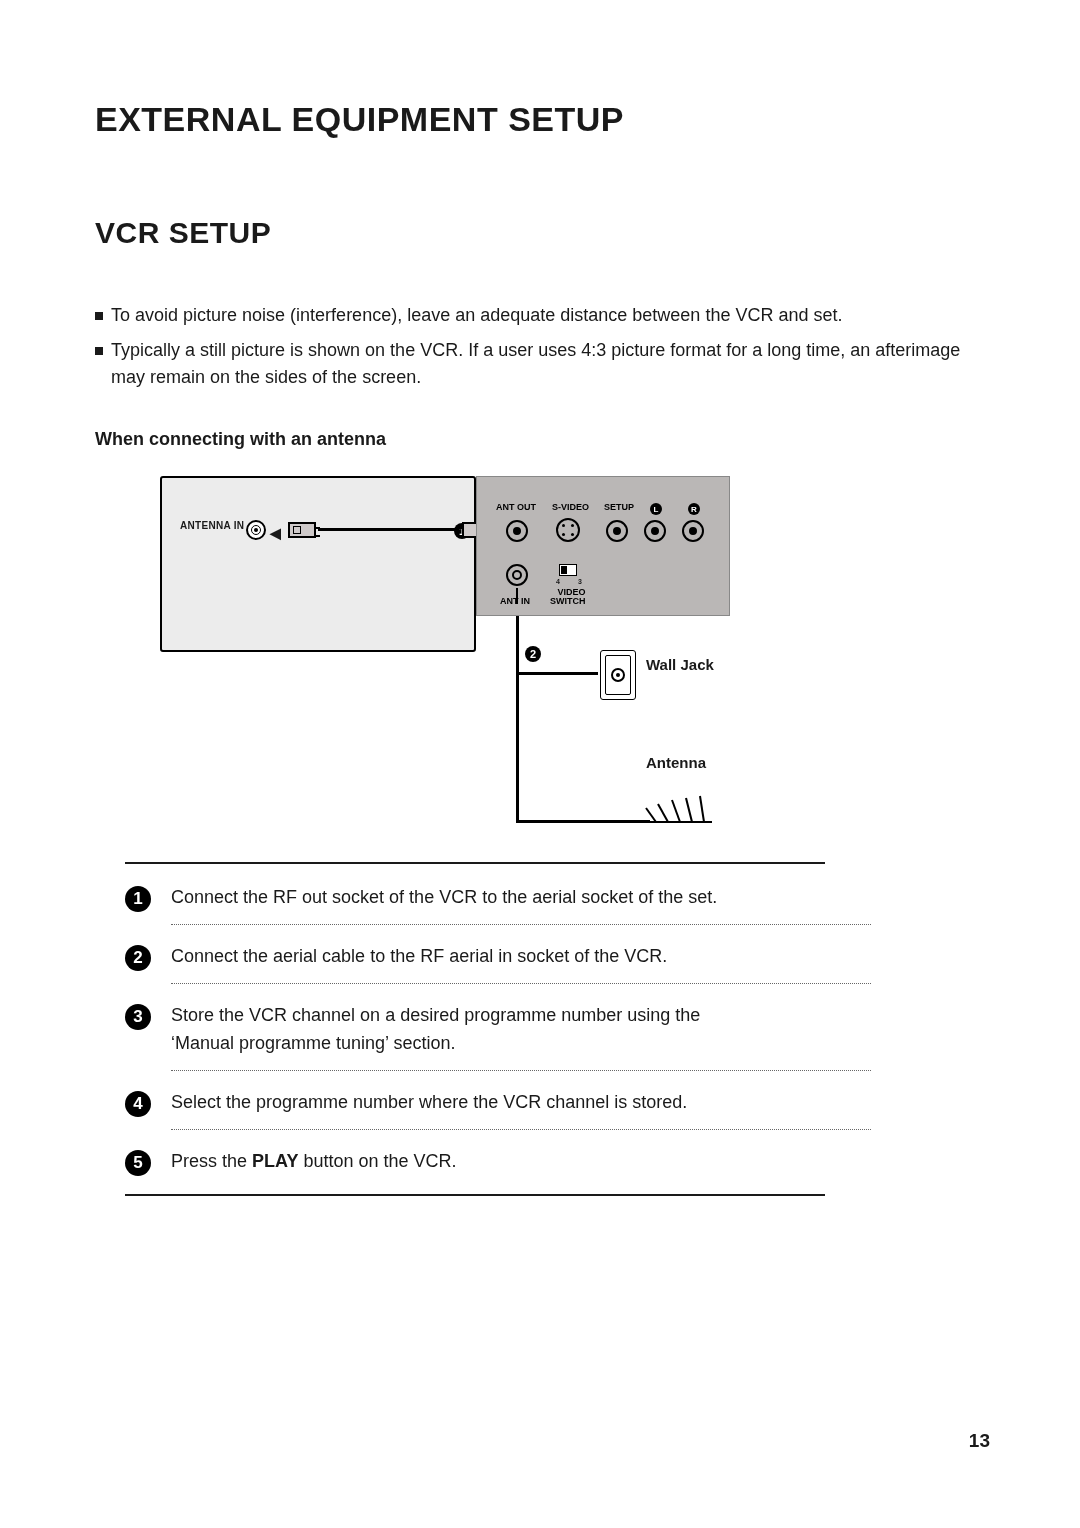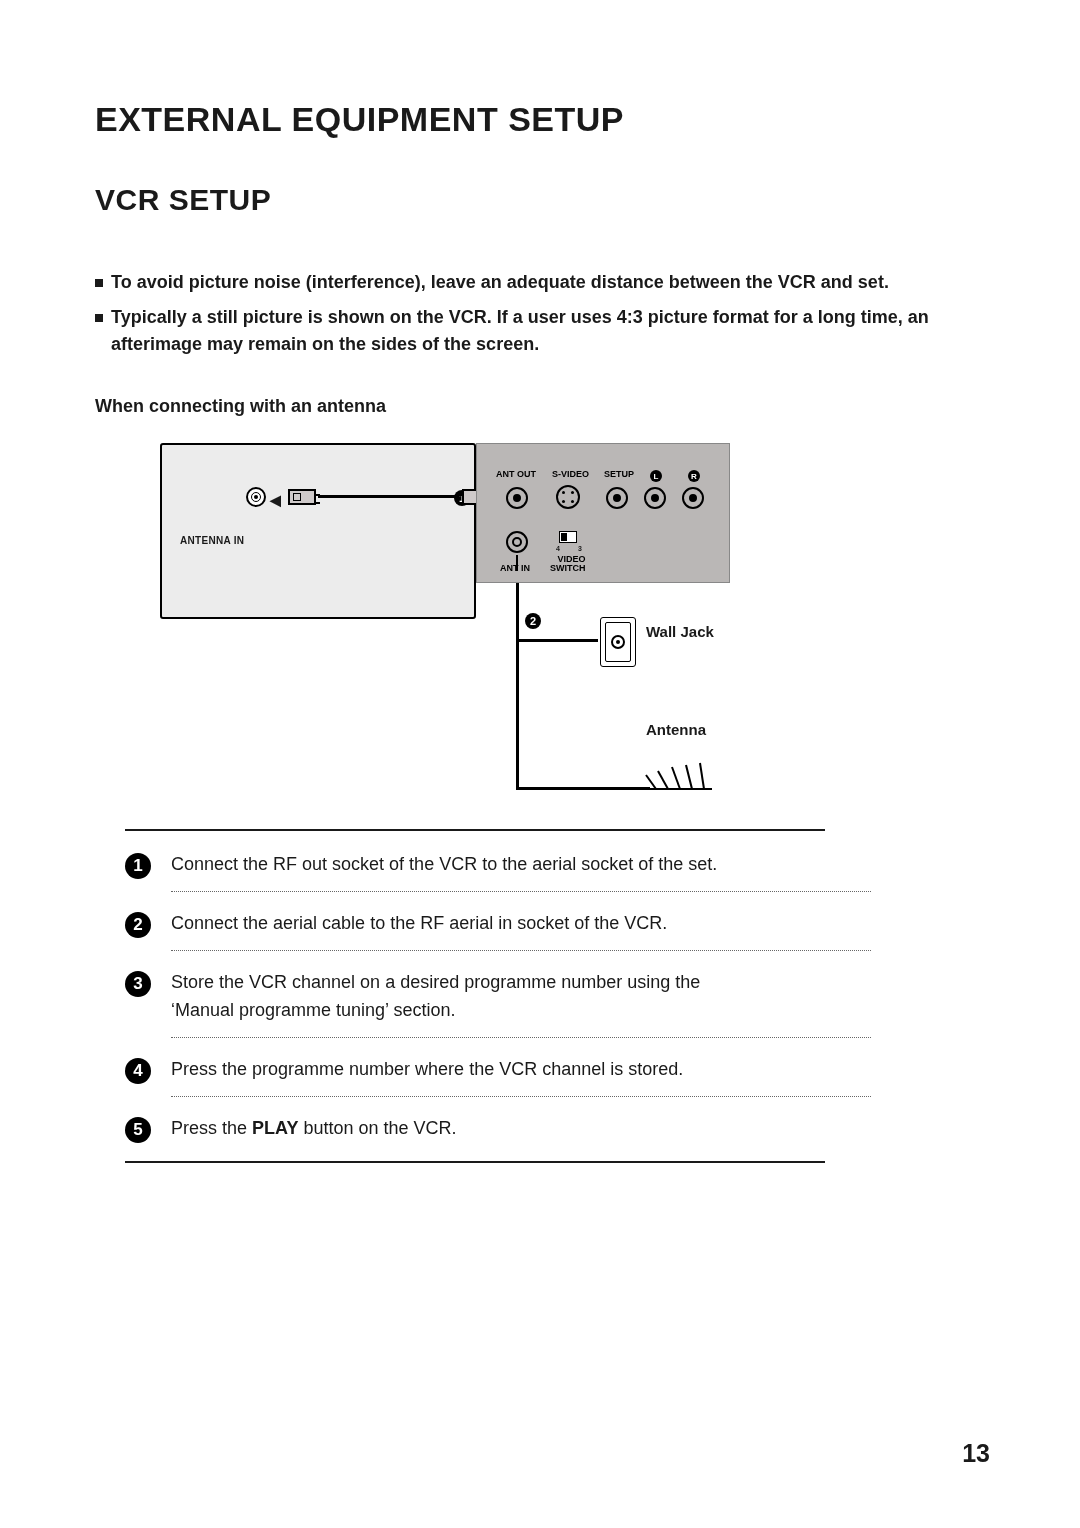--- a/index.html
+++ b/index.html
@@ -1,26 +1,26 @@
 <!DOCTYPE html>
 <html><head>
 <meta charset="utf-8">
 <style>
   * { box-sizing: border-box; margin: 0; padding: 0; }
   html, body { width: 1080px; height: 1528px; background: #fff; font-family: "Helvetica Neue", Arial, sans-serif; color: #1a1a1a; }
   .page { padding: 100px 90px 60px 95px; position: relative; height: 100%; }
-  .h1 { font-size: 34px; font-weight: 600; letter-spacing: 0.5px; margin-bottom: 44px; }
+  .h1 { font-size: 34px; font-weight: 600; letter-spacing: 0.5px; margin-bottom: 77px; }
   .h2 { font-size: 30px; font-weight: 700; letter-spacing: 0.5px; margin-bottom: 52px; }
   .bullet-list { margin-bottom: 38px; }
-  .bullet { display: flex; gap: 8px; font-size: 18px; font-weight: 700; line-height: 1.5; margin-bottom: 8px; }
+  .bullet { display: flex; gap: 8px; font-size: 18px; font-weight: 400; line-height: 1.5; margin-bottom: 8px; }
   .bullet .sq { width: 8px; height: 8px; background: #1a1a1a; flex: 0 0 8px; margin-top: 10px; }
   .h3 { font-size: 18px; font-weight: 700; margin-bottom: 26px; }
   .diagram-wrap { position: relative; width: 640px; height: 358px; margin: 0 0 28px 65px; }
   .tv-box { position: absolute; left: 0; top: 0; width: 316px; height: 176px; border: 2px solid #000; border-radius: 3px; background: #ececec; }
-  .ant-in-label { position: absolute; left: 20px; top: 44px; font-size: 10px; font-weight: 800; letter-spacing: 0.3px; margin-top: 48px; }
+  .ant-in-label { position: absolute; left: 20px; top: 44px; font-size: 10px; font-weight: 800; letter-spacing: 0.3px; }
   .coax { position: absolute; width: 20px; height: 20px; border: 2px solid #000; border-radius: 50%; background: #fff; }
   .coax::before { content:""; position:absolute; inset:3px; border:1px solid #000; border-radius:50%; }
   .coax::after  { content:""; position:absolute; left:50%; top:50%; width:4px; height:4px; margin:-2px 0 0 -2px; background:#000; border-radius:50%; }
   .arrow-left { position: absolute; left: 110px; top: 49px; font-size: 14px; font-weight:900; }
   .plug-rect { position:absolute; left:128px; top:46px; width:28px; height:16px; border:2px solid #000; background:#cfcaca; }
   .plug-rect::after{content:"";position:absolute;right:-6px;top:3px;width:6px;height:6px;border-top:2px solid #000;border-bottom:2px solid #000;}
   .plug-rect::before{content:"";position:absolute;left:3px;top:2px;bottom:2px;width:6px;border:1px solid #000;}
   .cable-h { position:absolute; left:158px; top:52px; width:140px; height:3px; background:#000; }
   .step-badge { width:16px; height:16px; border-radius:50%; background:#000; color:#fff; font-size:11px; font-weight:700; display:flex; align-items:center; justify-content:center; }
   .badge-abs { position:absolute; }
@@ -45,21 +45,21 @@
   .wall-jack .port::after{content:"";position:absolute;inset:3px;background:#000;border-radius:50%;}
   .wj-label { position:absolute; left:486px; top:180px; font-size:15px; font-weight:700; }
   .ant-label2 { position:absolute; left:486px; top:278px; font-size:15px; font-weight:700; }
   .antenna { position:absolute; left:484px; top:302px; width:80px; height:50px; }
   .hr-long { border:0; border-top:2px solid #1a1a1a; width:700px; margin:16px 0 20px 30px; }
   .steps { margin-left: 30px; width: 740px; }
   .step-row { display:flex; align-items:flex-start; gap:20px; margin-bottom:12px; }
   .step-num { width:26px; height:26px; border-radius:50%; background:#000; color:#fff; font-size:17px; font-weight:700; display:flex; align-items:center; justify-content:center; flex:0 0 26px; margin-top:2px; }
   .step-text { font-size:18px; line-height:1.55; }
   .dotted { border:0; border-top:1px dotted #666; width:700px; margin:10px 0 18px 46px; }
-  .page-num { position:absolute; right:90px; bottom:60px; font-size:25px; font-weight:800;text-align:center; }
+  .page-num { position:absolute; right:90px; bottom:76px; font-size:19px; font-weight:800;text-align:center; }
   .small-lr { width:12px;height:12px;border-radius:50%;background:#000;color:#fff;font-size:8px;font-weight:700;display:inline-flex;align-items:center;justify-content:center;position:absolute; }
   .svideo { position:absolute; width:24px;height:24px;border:2px solid #000;border-radius:50%;background:#bab7b6; }
   .svideo::before{content:"";position:absolute;left:4px;top:4px;width:3px;height:3px;background:#000;border-radius:50%;box-shadow:9px 0 #000,0 9px #000,9px 9px #000;}
   .out34{position:absolute;font-size:7px;font-weight:800;}
 </style>
 </head>
 <body>
 
 <div class="page">
 
@@ -151,21 +151,21 @@
       <div class="step-text">Connect the aerial cable to the RF aerial in socket of the VCR.</div>
     </div>
     <hr class="dotted">
     <div class="step-row">
       <div class="step-num">3</div>
       <div class="step-text" style="max-width:560px;">Store the VCR channel on a desired programme number using the ‘Manual programme tuning’ section.</div>
     </div>
     <hr class="dotted">
     <div class="step-row">
       <div class="step-num">4</div>
-      <div class="step-text">Press the programme number where the VCR channel is stored.</div>
+      <div class="step-text">Select the programme number where the VCR channel is stored.</div>
     </div>
     <hr class="dotted">
     <div class="step-row">
       <div class="step-num">5</div>
       <div class="step-text">
         <span>Press the </span><b>PLAY</b><span> button on the VCR.</span>
       </div>
     </div>
     <hr class="hr-long" style="margin-left:0;margin-top:18px;">
   </div>

